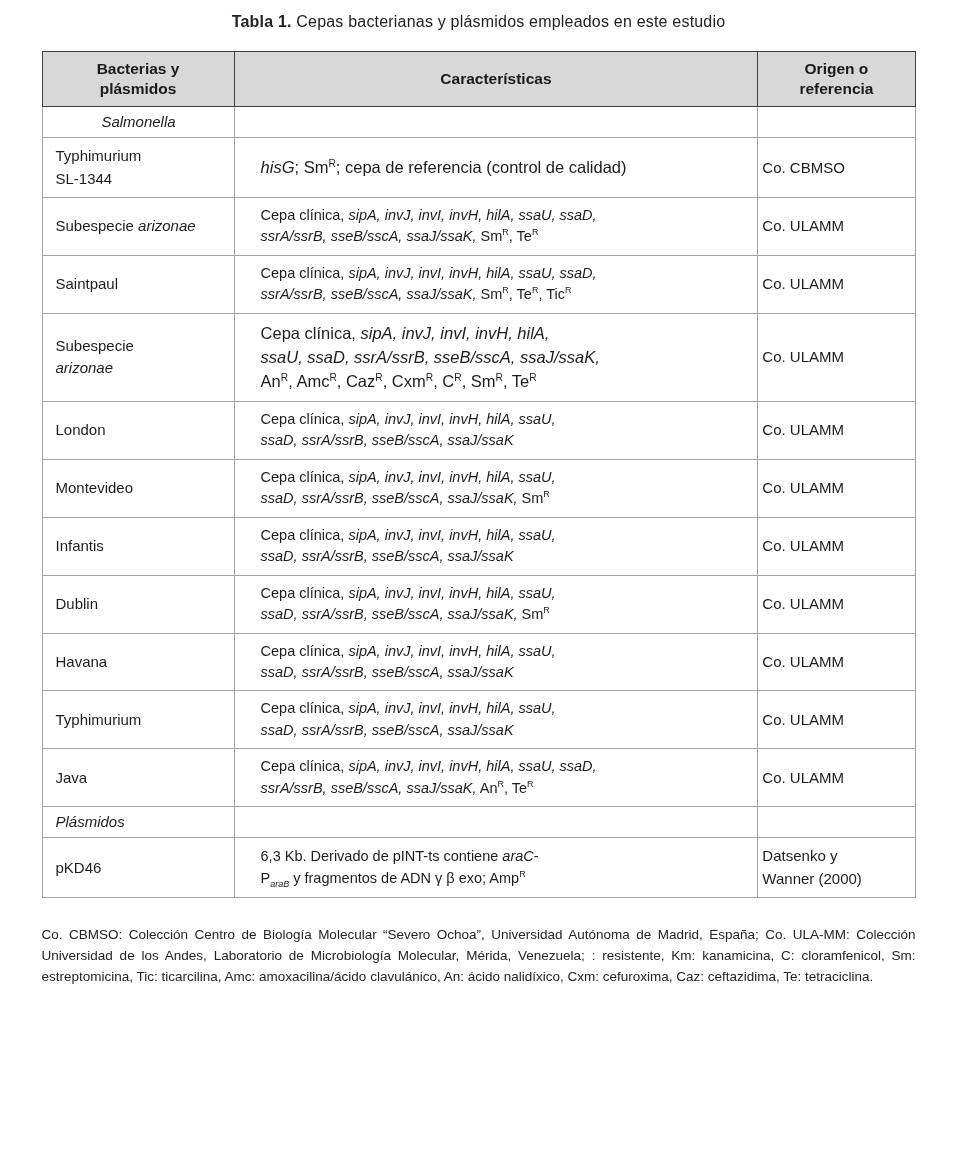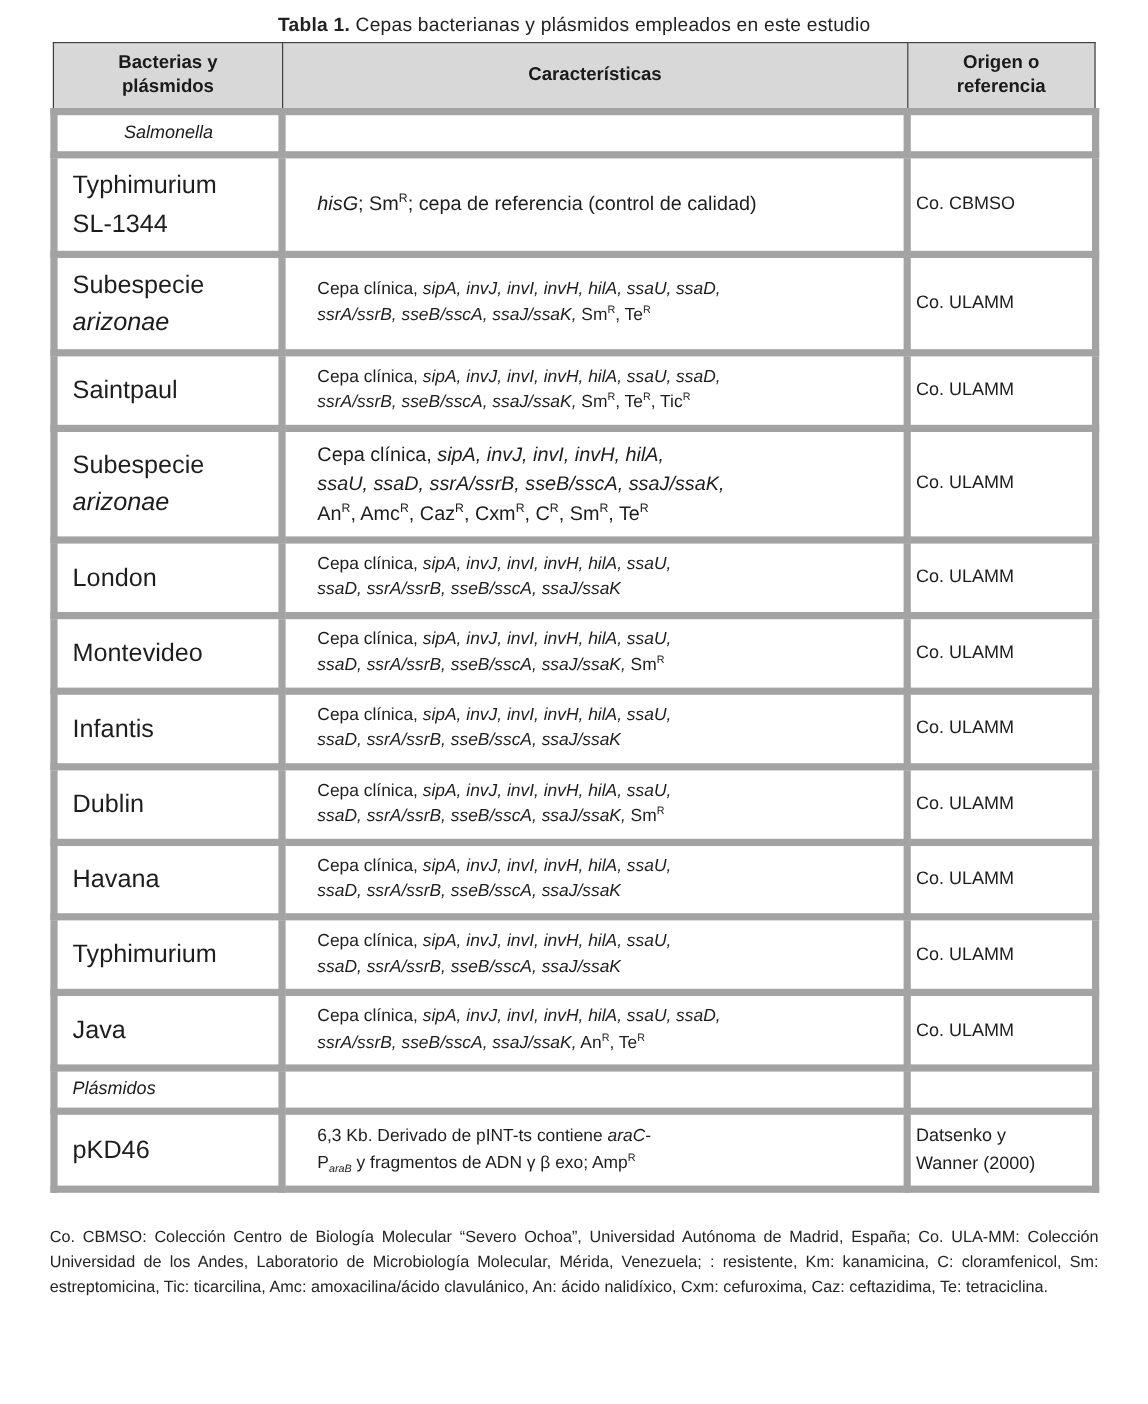--- a/index.html
+++ b/index.html
@@ -15,21 +15,21 @@
     box-sizing: border-box;
   }
   .page {
     width: 874px;
     margin: 0 auto;
     padding-top: 13px;
   }
   .title {
     text-align: center;
     font-size: 16px;
-    margin: 0 0 4px 0;
+    margin: 0 0 20px 0;
     color: #222;
     letter-spacing: 0.2px;
   }
   .title .title-label {
     font-weight: bold;
   }
   table {
     width: 100%;
     border-collapse: collapse;
     table-layout: fixed;
@@ -43,29 +43,29 @@
     font-weight: bold;
     font-size: 15.5px;
     padding: 7px 6px;
     text-align: center;
     vertical-align: middle;
     white-space: pre-line;
     line-height: 1.3;
     color: #1a1a1a;
   }
   td {
-    border: 6px solid #a3a3a3;
+    border: 1px solid #a3a3a3;
     font-size: 14.5px;
     vertical-align: middle;
     line-height: 1.48;
     padding: 7px 12px;
     color: #1d1d1d;
   }
   td.name {
-    font-size: 21px;
+    font-size: 15px;
     padding-left: 13px;
   }
   td.name.center {
     text-align: center;
   }
   td.chars {
     padding-left: 26px;
     padding-right: 8px;
   }
   td.origin {

